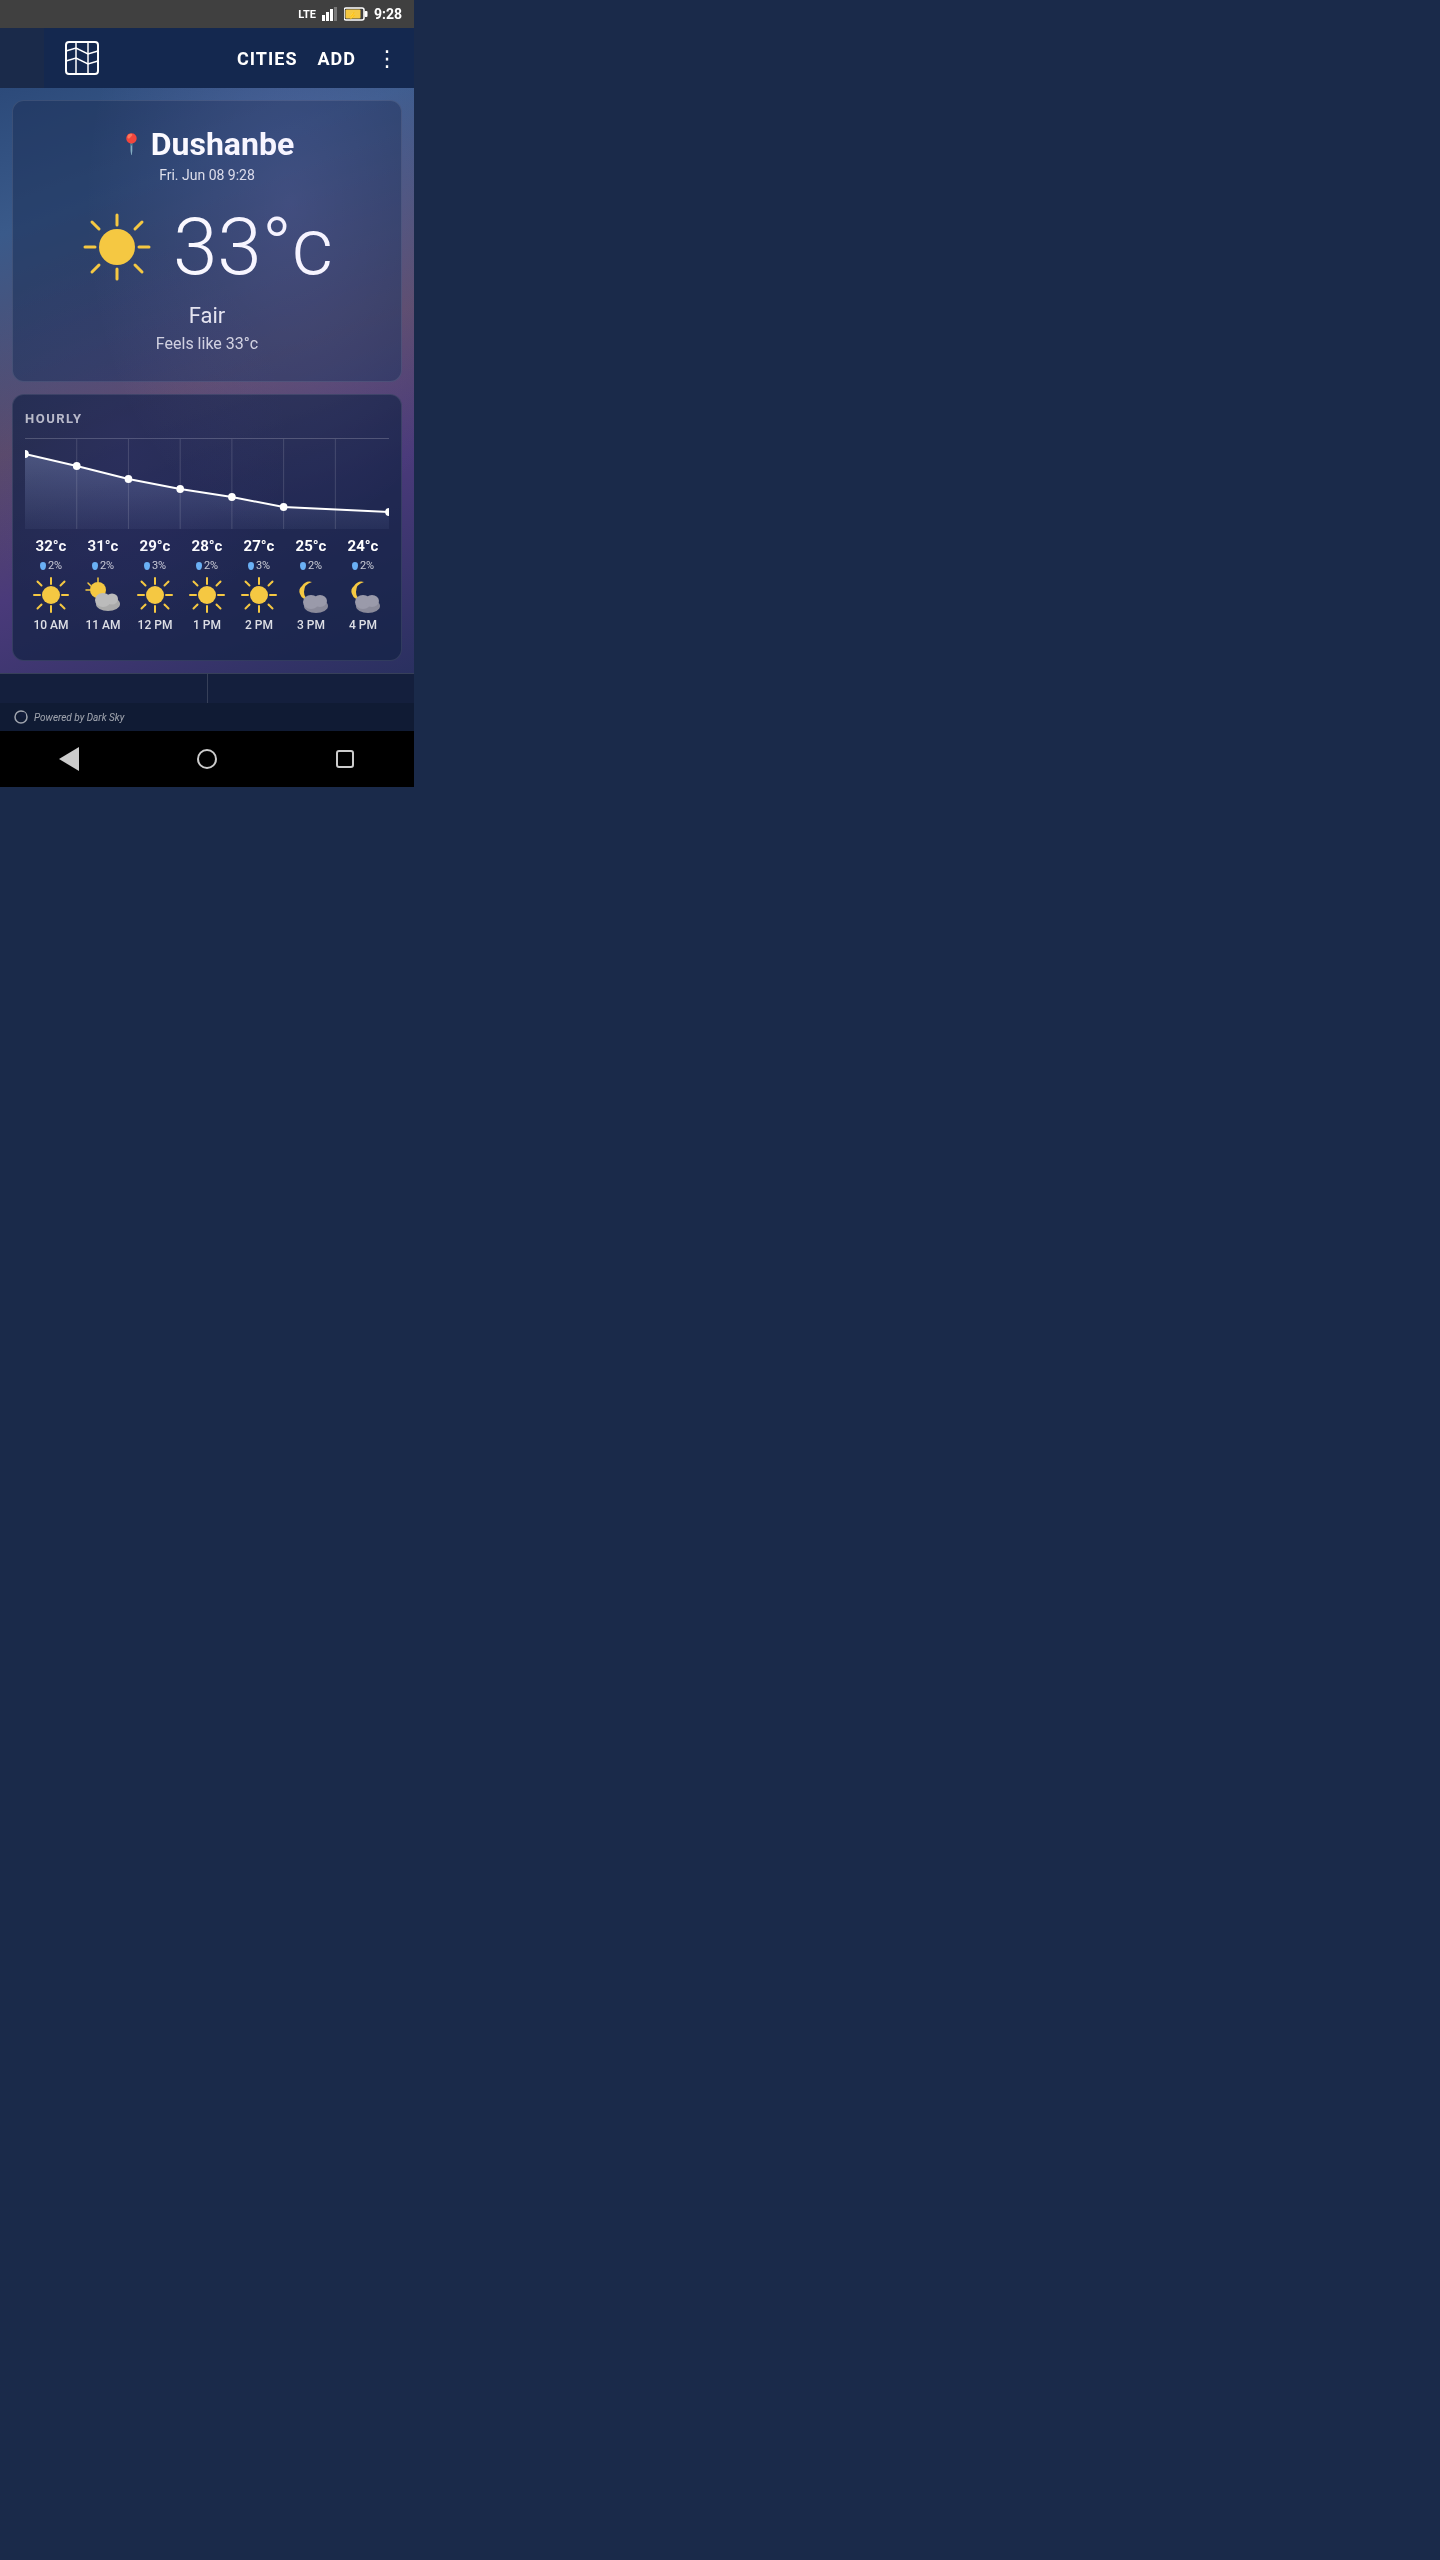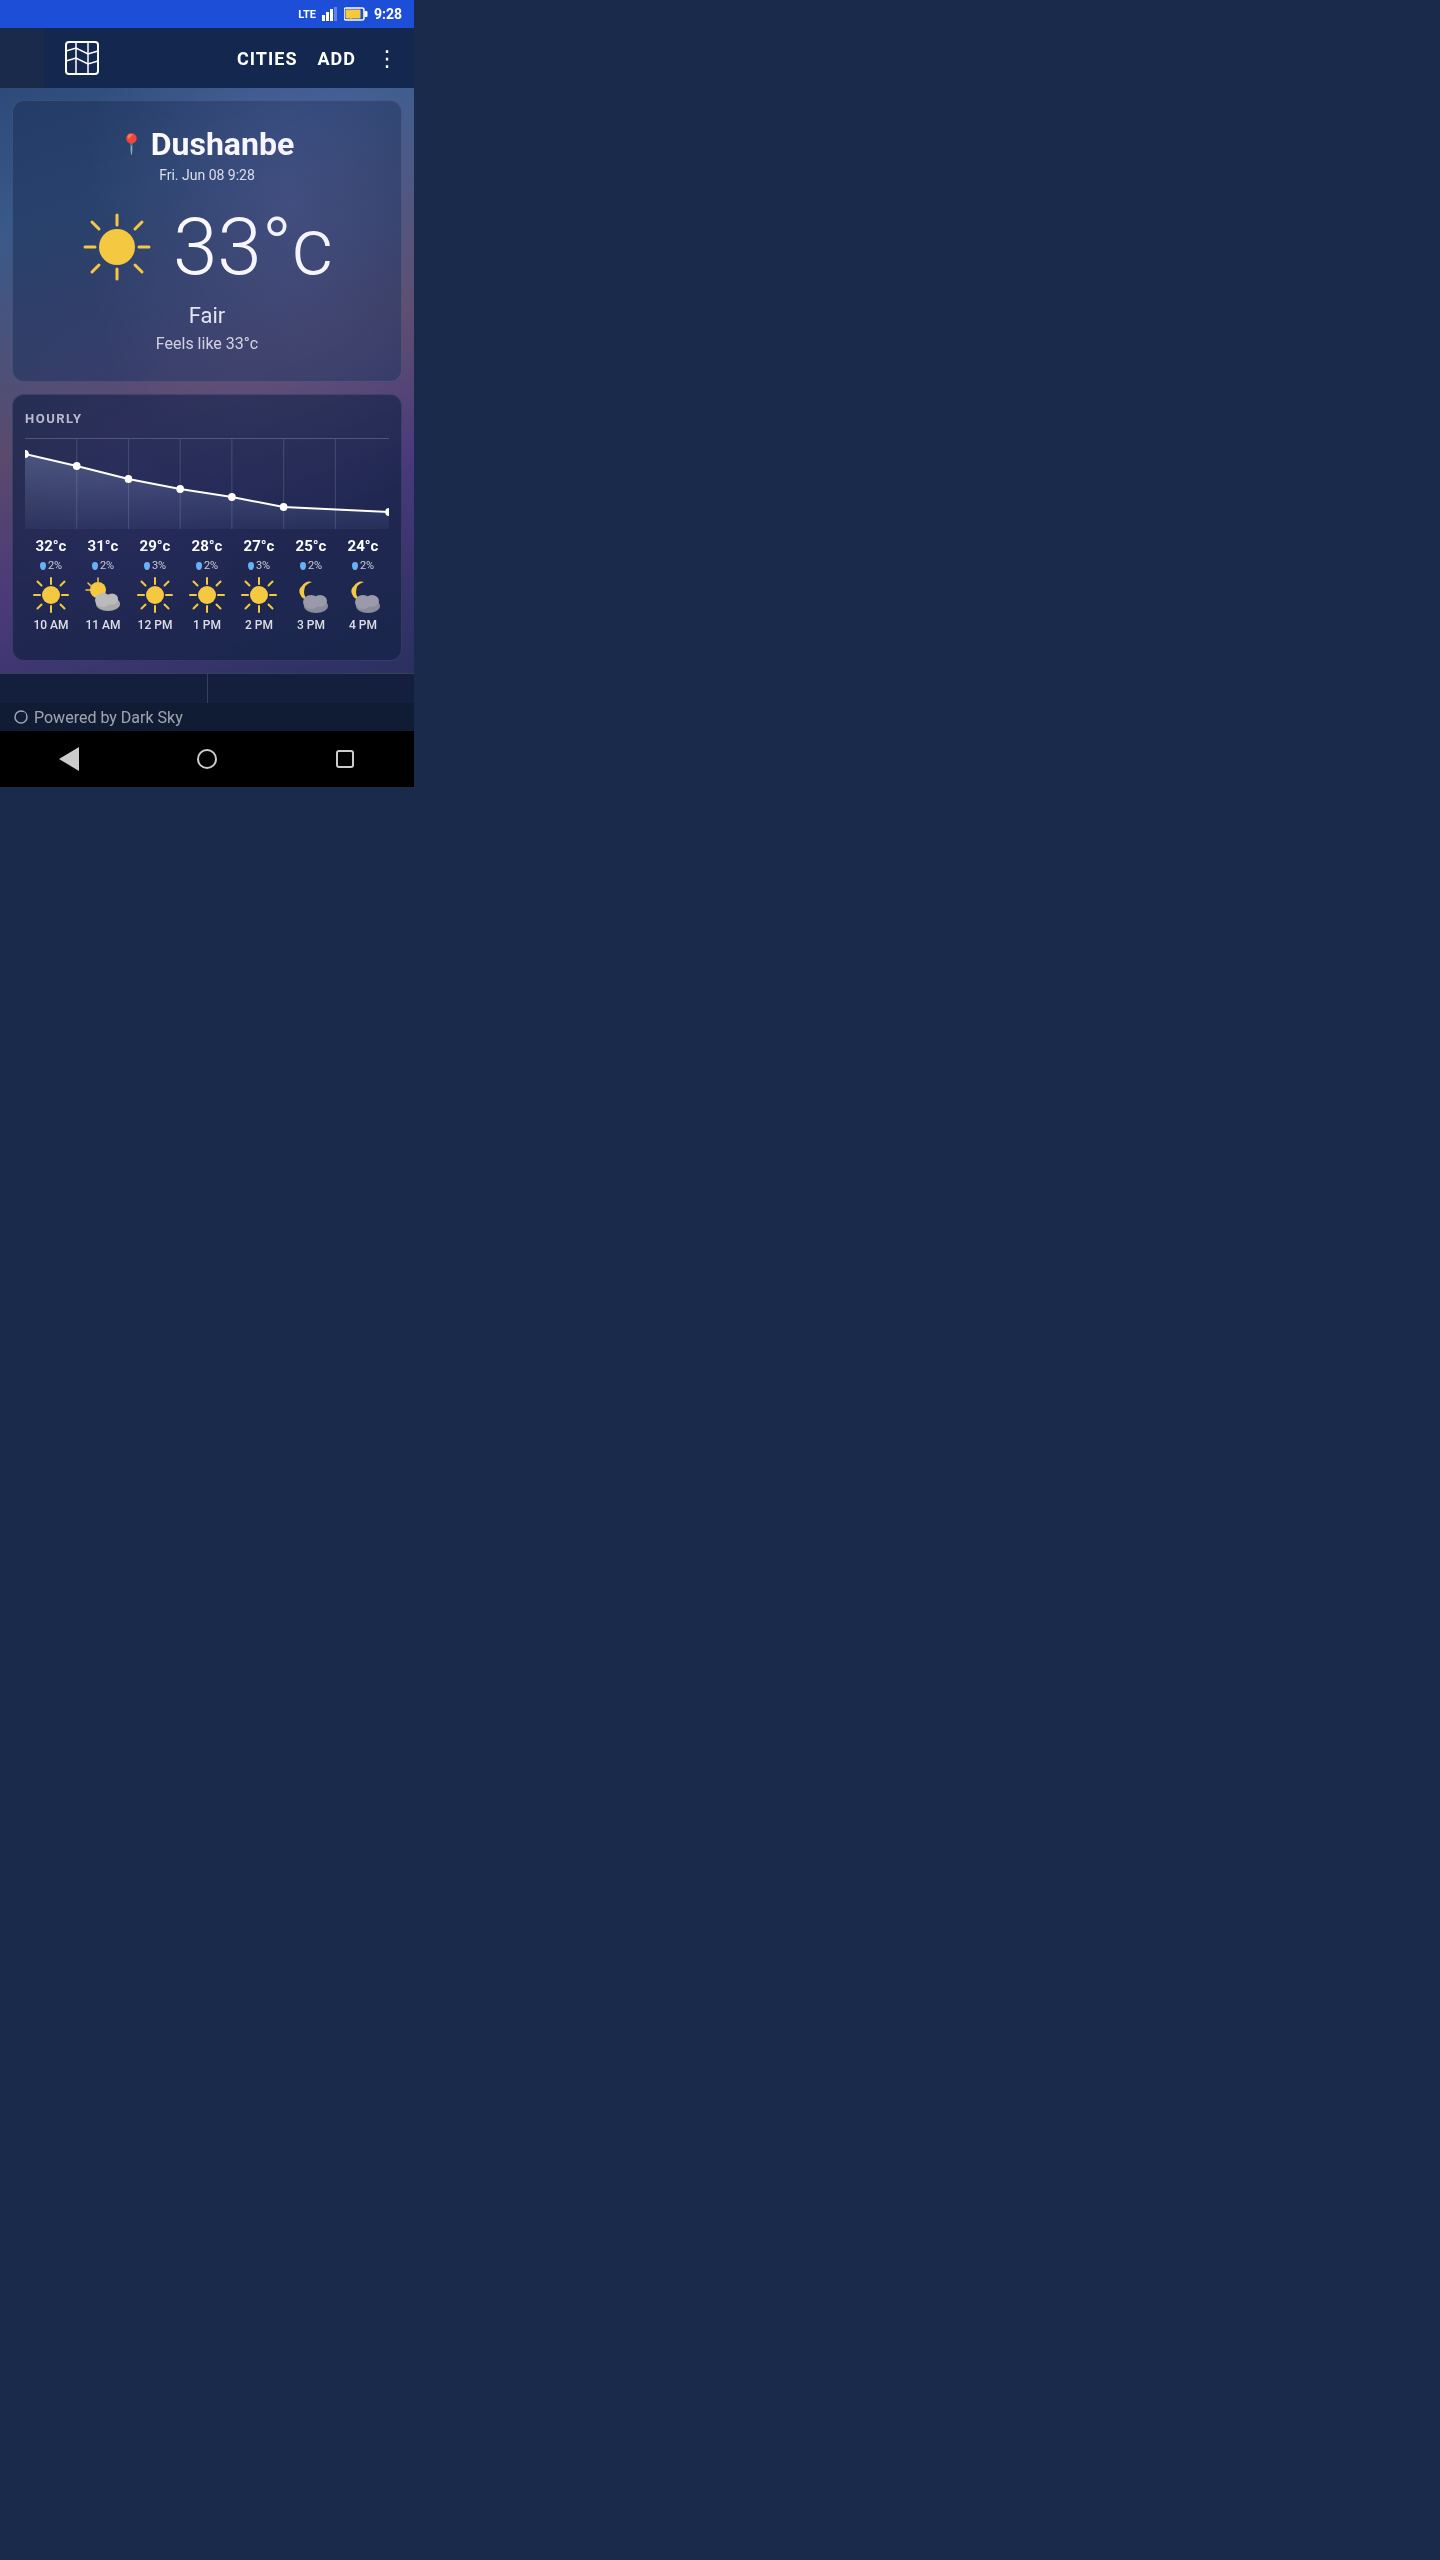--- a/index.html
+++ b/index.html
@@ -9,21 +9,21 @@
       width: 414px;
       min-height: 896px;
       font-family: 'Roboto', Arial, sans-serif;
       background: #1a2a4a;
       color: white;
       overflow-x: hidden;
     }
 
     
     .status-bar {
-      background: #1d4ed8;
+      background: #404040;
       height: 28px;
       display: flex;
       align-items: center;
       justify-content: flex-end;
       padding: 0 12px;
       gap: 6px;
     }
     .status-bar .lte {
       font-size: 11px;
       font-weight: bold;
@@ -229,22 +229,23 @@
 
     .powered-bar {
       background: rgba(15,25,50,0.9);
       height: 28px;
       display: flex;
       align-items: center;
       padding: 0 14px;
       gap: 6px;
     }
     .powered-text {
-      font-size: 16px;
+      font-size: 10px;
       color: rgba(255,255,255,0.6);
+      font-style: italic;
     }
 
     
     .android-nav {
       background: #000;
       height: 56px;
       display: flex;
       align-items: center;
       justify-content: space-around;
     }

